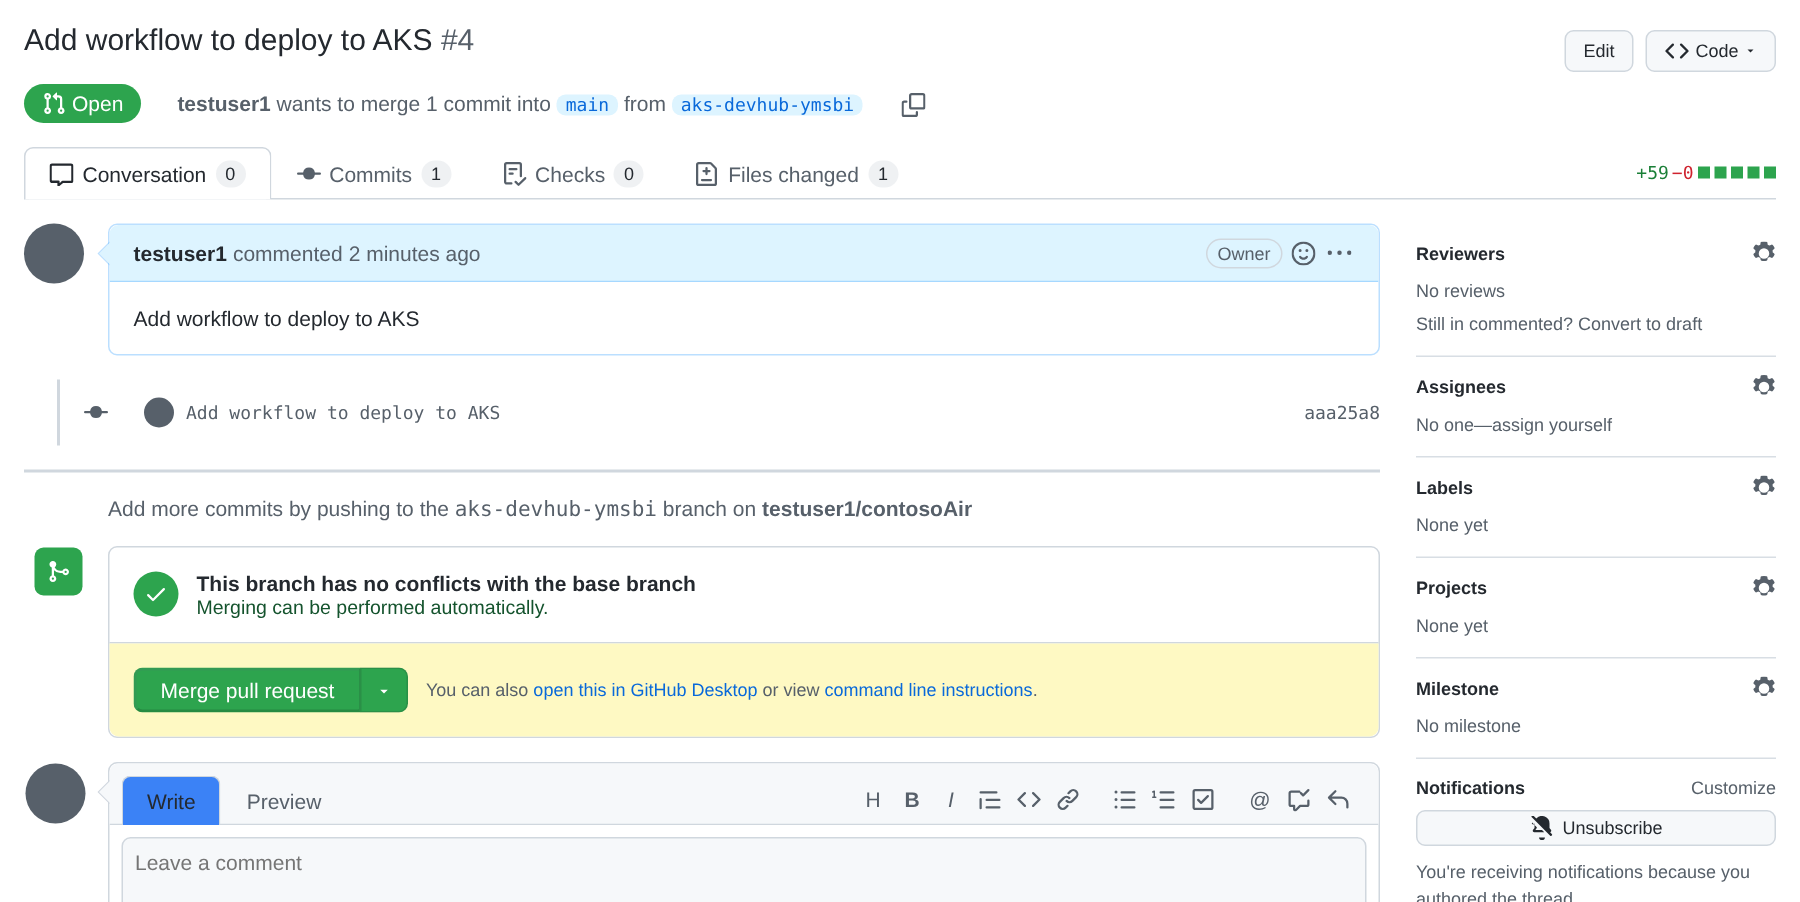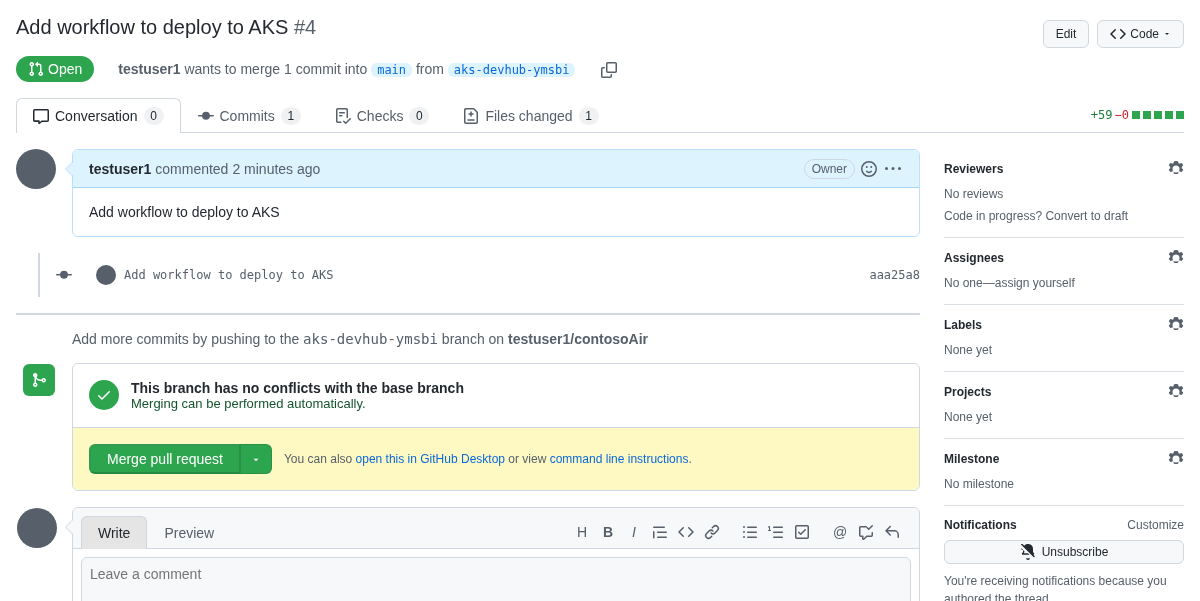--- a/index.html
+++ b/index.html
@@ -53,21 +53,21 @@
   .merge-badge.green { background: #2da44e; }
   .merge-status { display: flex; align-items: flex-start; gap: 12px; padding: 16px; border-bottom: 1px solid #d0d7de; }
   .status-circle { width: 30px; height: 30px; border-radius: 50%; background: #2da44e; display: flex; align-items: center; justify-content: center; color: #fff; flex-shrink: 0; }
   .merge-action { display: flex; align-items: center; gap: 12px; padding: 16px; background: #fef9c3; border-radius: 0 0 6px 6px; }
   .merge-btn-group { display: inline-flex; }
   .merge-btn-group .btn-primary { border-radius: 6px 0 0 6px; padding: 5px 16px; font-size: 14px; border-right: 1px solid rgba(27,31,36,0.15); }
   .merge-btn-group .btn-dropdown { border-radius: 0 6px 6px 0; padding: 5px 10px; background: #2da44e; color: #fff; border: 1px solid rgba(27,31,36,0.15); cursor: pointer; }
   .comment-form { margin-left: 56px; border: 1px solid #d0d7de; border-radius: 6px; position: relative; }
   .form-tabs { display: flex; align-items: center; padding: 8px 8px 0 8px; background: #f6f8fa; border-bottom: 1px solid #d0d7de; border-radius: 6px 6px 0 0; }
   .form-tab { padding: 8px 16px; font-size: 14px; cursor: pointer; border: 1px solid transparent; border-bottom: none; border-radius: 6px 6px 0 0; margin-bottom: -1px; }
-  .form-tab.selected { background: #e5e5e5; border-color: #d0d7de; }
+  .form-tab.selected { background: #3b82f6; border-color: #d0d7de; }
   .toolbar { margin-left: auto; display: flex; gap: 4px; color: #57606a; padding-right: 8px; }
   .toolbar-btn { width: 22px; height: 22px; display: inline-flex; align-items: center; justify-content: center; cursor: pointer; border-radius: 4px; }
   .textarea-wrap { padding: 8px; }
   textarea { width: 100%; min-height: 100px; padding: 8px; border: 1px solid #d0d7de; border-radius: 6px; font-family: inherit; font-size: 14px; resize: vertical; background: #f6f8fa; }
   .sidebar-section { border-bottom: 1px solid #d8dee4; padding: 12px 0; }
   .sidebar-header { display: flex; justify-content: space-between; align-items: center; font-weight: 600; color: #24292f; margin-bottom: 8px; font-size: 12px; }
   .sidebar-body { color: #57606a; line-height: 1.5; }
   .unsubscribe-btn { width: 100%; padding: 3px 12px; border: 1px solid #d0d7de; border-radius: 6px; background: #f6f8fa; cursor: pointer; display: inline-flex; align-items: center; justify-content: center; gap: 6px; font-size: 12px; margin-bottom: 8px; color: #24292f; }
   .gear-icon { cursor: pointer; color: #57606a; }
   .icon-btn { color: #57606a; cursor: pointer; padding: 2px; }
@@ -315,21 +315,21 @@
     <div class="sidebar">
       <div class="sidebar-section">
         <div class="sidebar-header">
           <span>Reviewers</span>
           <span class="gear-icon"><svg width="16" height="16" viewBox="0 0 16 16">
                 <path fill="currentColor" d="M8 0a8.2 8.2 0 011.701.177.75.75 0 01.579.627l.19 1.328c.46.154.896.358 1.3.605l1.188-.618a.75.75 0 01.849.174 8.18 8.18 0 011.21 1.814.75.75 0 01-.272.825l-1.003.827a5.4 5.4 0 010 1.482l1.003.827a.75.75 0 01.272.825 8.18 8.18 0 01-1.21 1.814.75.75 0 01-.849.174l-1.188-.618c-.404.247-.84.451-1.3.605l-.19 1.328a.75.75 0 01-.58.627 8.2 8.2 0 01-3.4 0 .75.75 0 01-.58-.627l-.19-1.328a5.35 5.35 0 01-1.3-.605l-1.187.618a.75.75 0 01-.85-.174 8.18 8.18 0 01-1.21-1.814.75.75 0 01.272-.825l1.004-.827a5.4 5.4 0 010-1.482l-1.004-.827a.75.75 0 01-.272-.825 8.18 8.18 0 011.21-1.814.75.75 0 01.85-.174l1.187.618c.404-.247.84-.451 1.3-.605l.19-1.328a.75.75 0 01.58-.627A8.2 8.2 0 018 0zM4.5 8a3.5 3.5 0 107 0 3.5 3.5 0 00-7 0z"></path>
               </svg></span>
         </div>
         <div class="sidebar-body">
           <div>No reviews</div>
-          <div style="margin-top:4px;"><span>Code in progress? </span><a href="#" style="color:#57606a;">Convert to draft</a></div>
+          <div style="margin-top:4px;"><span>Still in commented? </span><a href="#" style="color:#57606a;">Convert to draft</a></div>
         </div>
       </div>
       <div class="sidebar-section">
         <div class="sidebar-header">
           <span>Assignees</span>
           <span class="gear-icon"><svg width="16" height="16" viewBox="0 0 16 16">
                 <path fill="currentColor" d="M8 0a8.2 8.2 0 011.701.177.75.75 0 01.579.627l.19 1.328c.46.154.896.358 1.3.605l1.188-.618a.75.75 0 01.849.174 8.18 8.18 0 011.21 1.814.75.75 0 01-.272.825l-1.003.827a5.4 5.4 0 010 1.482l1.003.827a.75.75 0 01.272.825 8.18 8.18 0 01-1.21 1.814.75.75 0 01-.849.174l-1.188-.618c-.404.247-.84.451-1.3.605l-.19 1.328a.75.75 0 01-.58.627 8.2 8.2 0 01-3.4 0 .75.75 0 01-.58-.627l-.19-1.328a5.35 5.35 0 01-1.3-.605l-1.187.618a.75.75 0 01-.85-.174 8.18 8.18 0 01-1.21-1.814.75.75 0 01.272-.825l1.004-.827a5.4 5.4 0 010-1.482l-1.004-.827a.75.75 0 01-.272-.825 8.18 8.18 0 011.21-1.814.75.75 0 01.85-.174l1.187.618c.404-.247.84-.451 1.3-.605l.19-1.328a.75.75 0 01.58-.627A8.2 8.2 0 018 0zM4.5 8a3.5 3.5 0 107 0 3.5 3.5 0 00-7 0z"></path>
               </svg></span>
         </div>
         <div class="sidebar-body"><span>No one—</span><a href="#" style="color:#57606a;">assign yourself</a></div>

